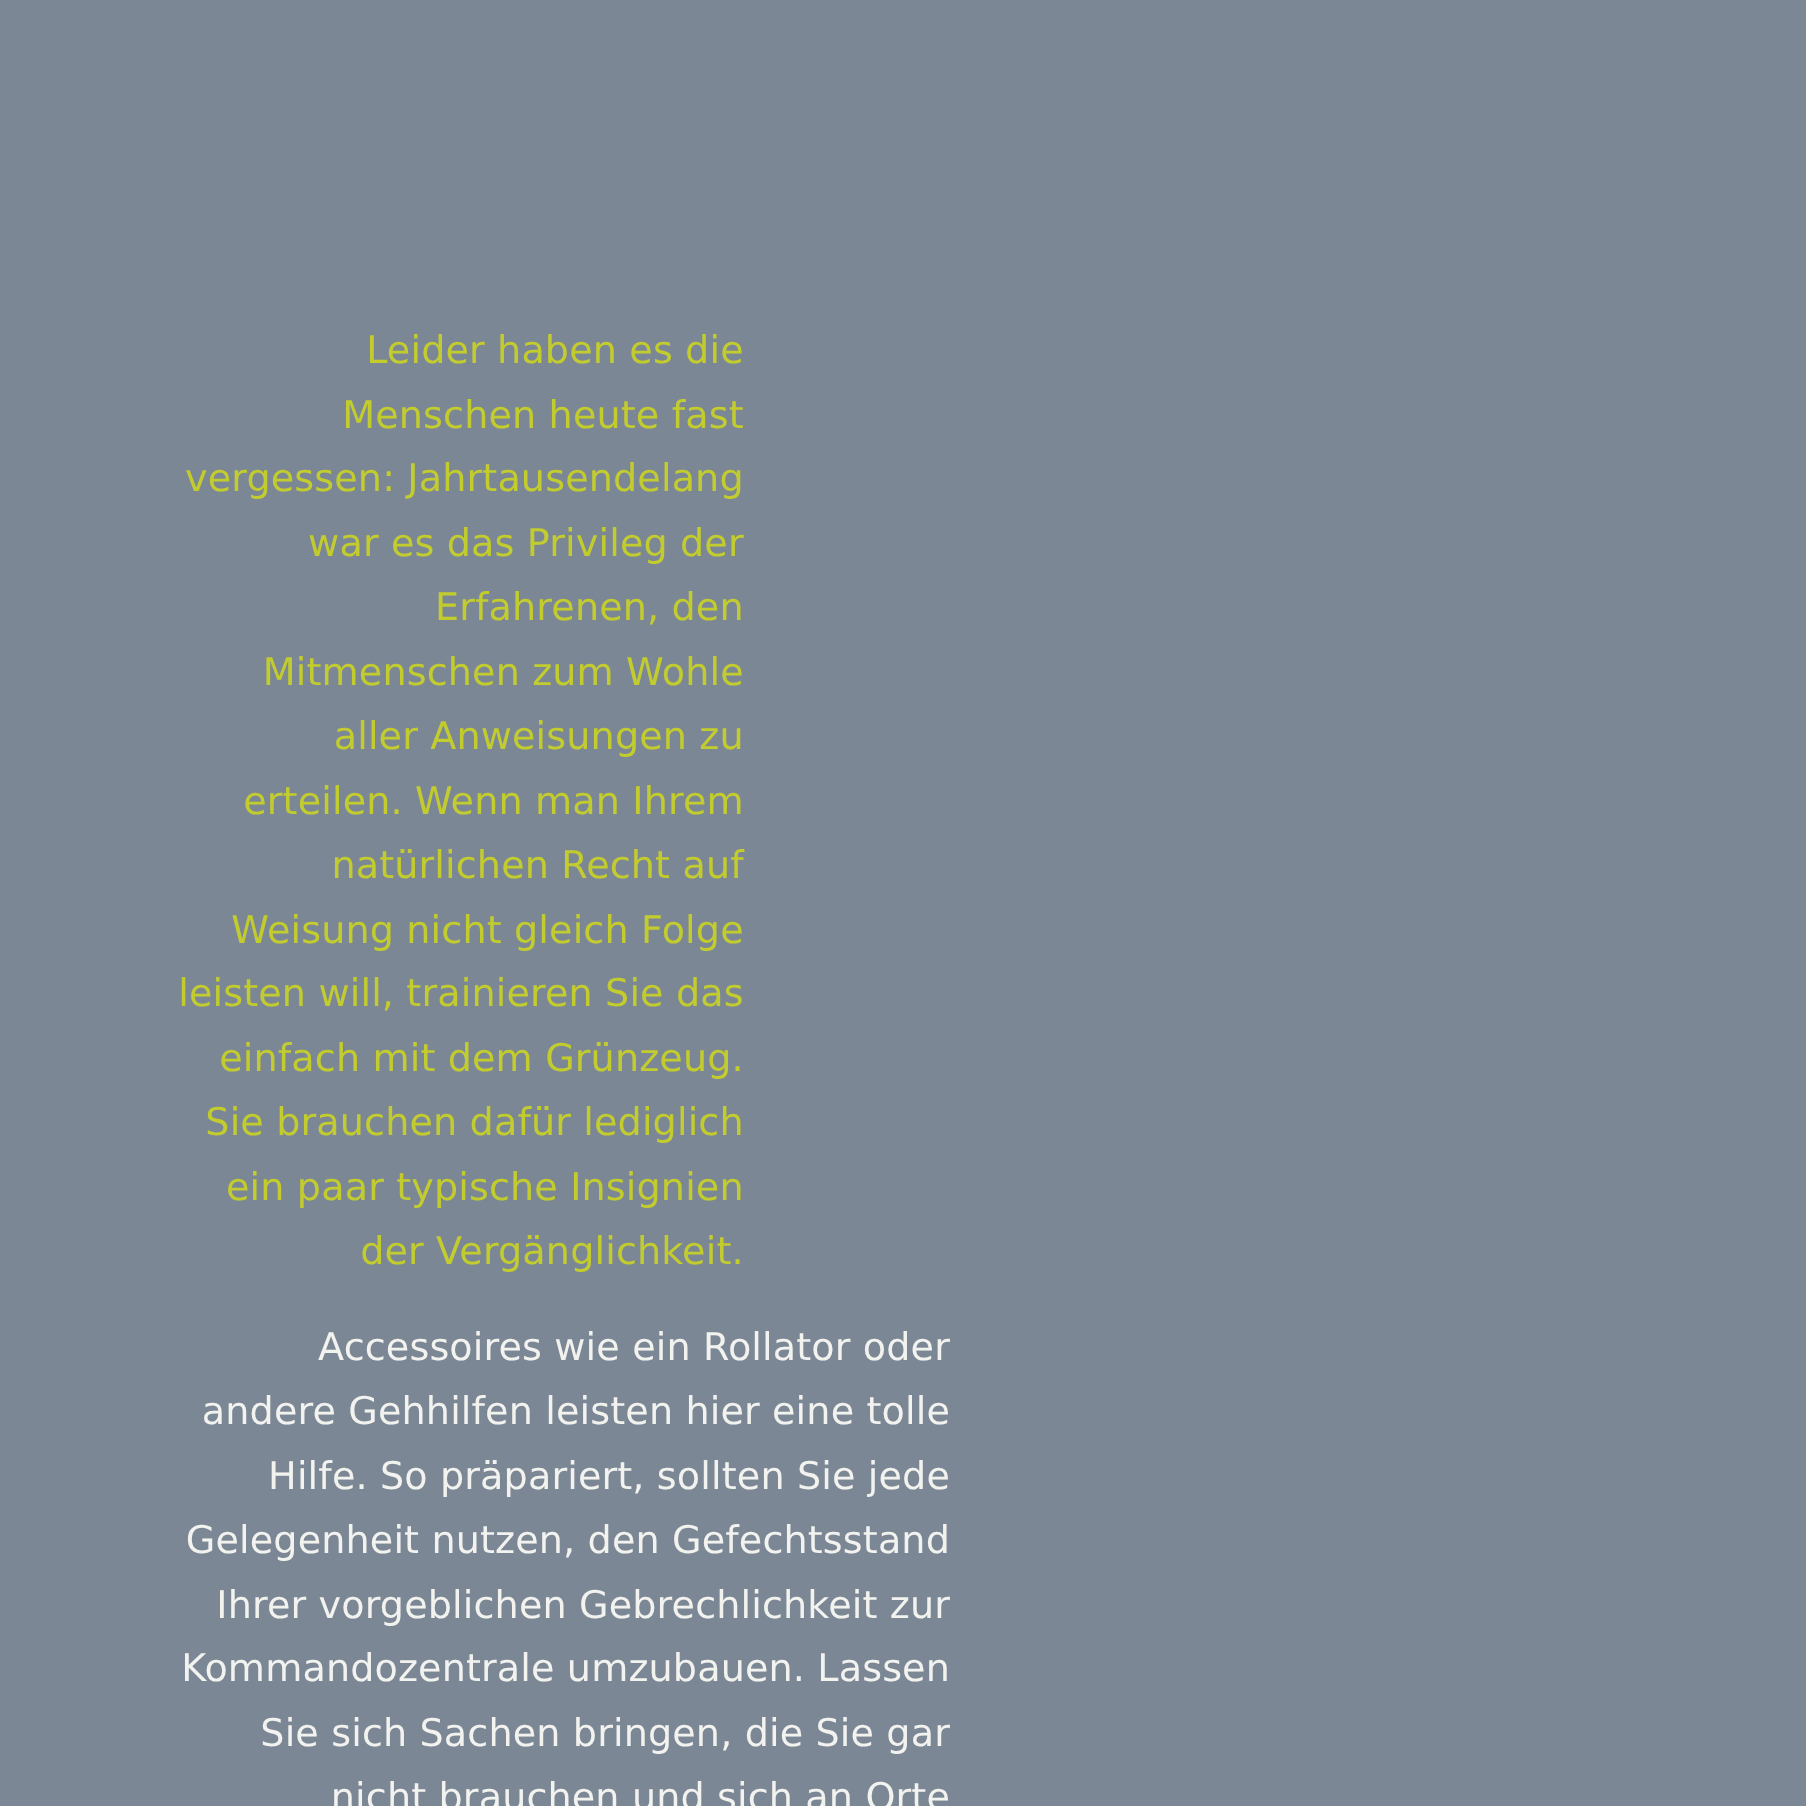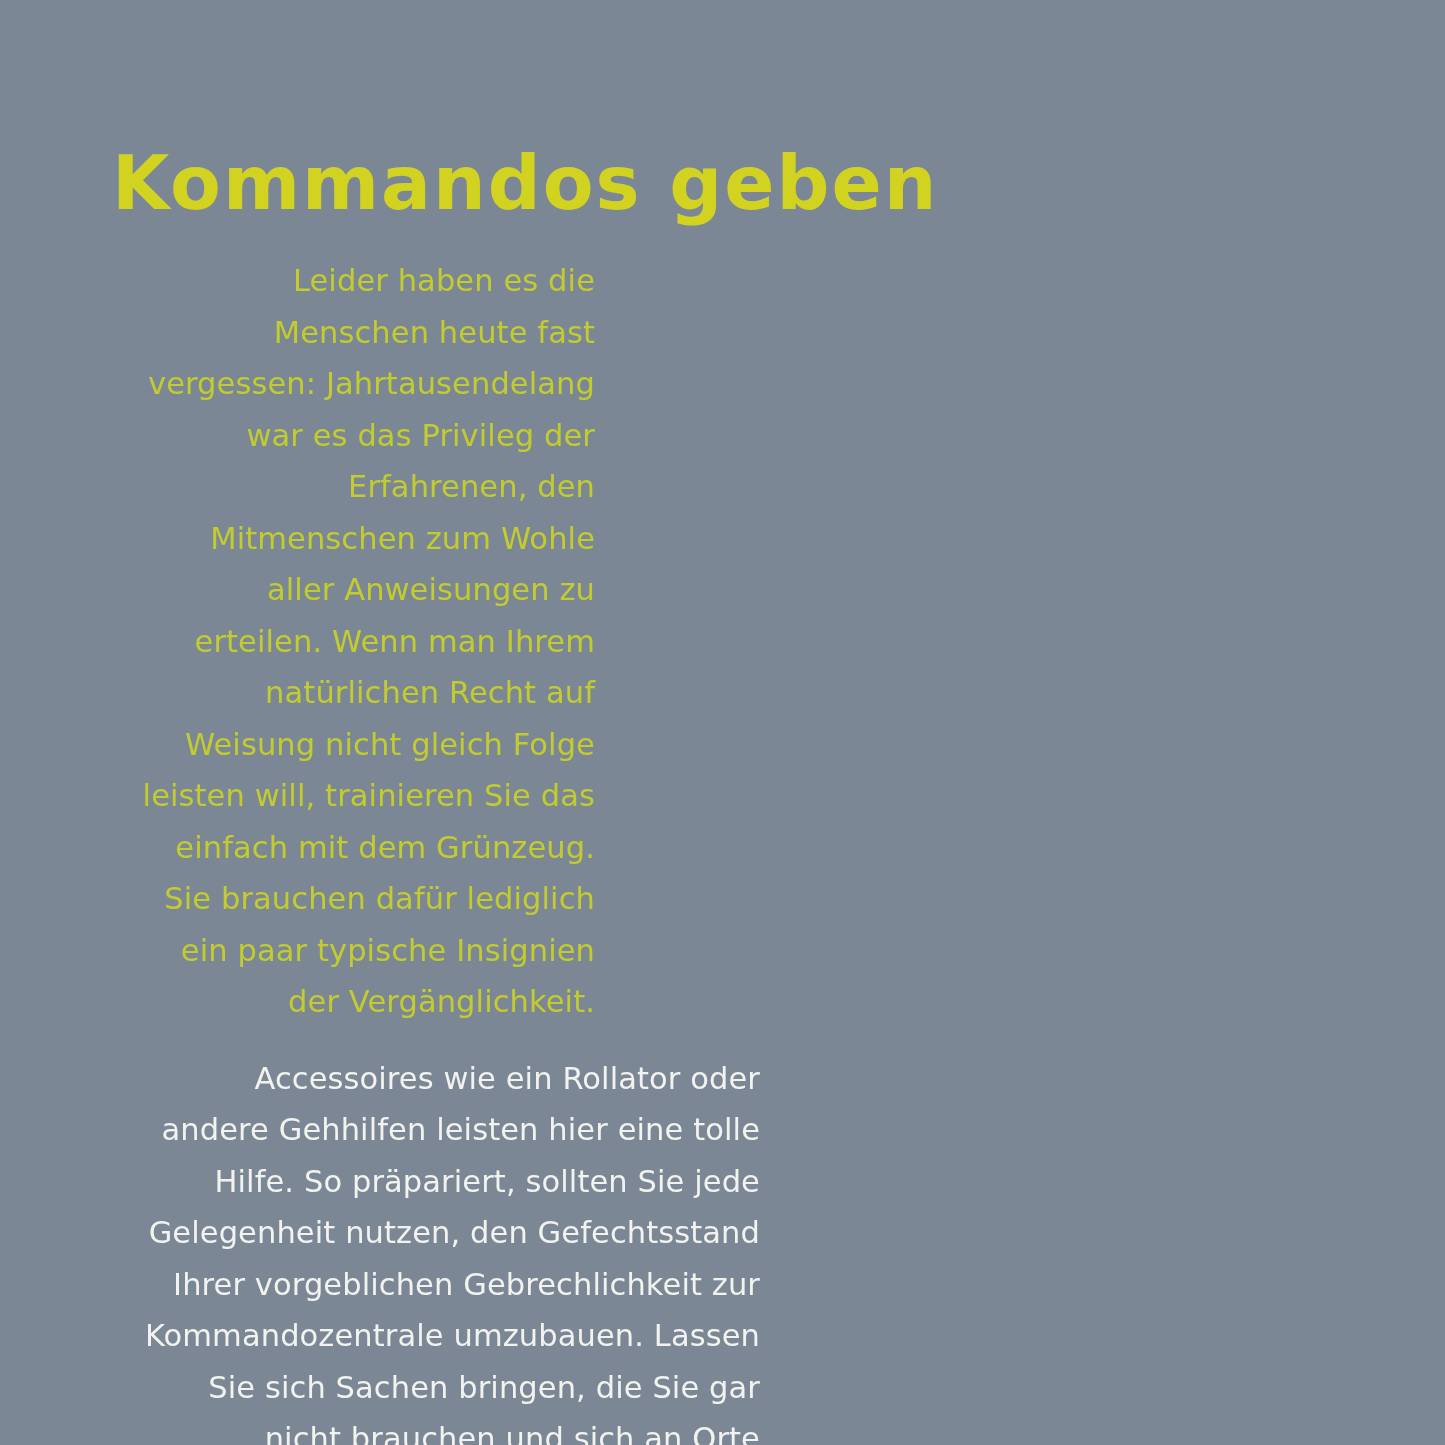--- a/index.html
+++ b/index.html
@@ -59,20 +59,19 @@
     font-weight: 400;
     letter-spacing: 0.1px;
     hyphens: manual;
   }
 </style>
 </head>
 <body>
 
 <div class="page">
 
-  <h1 class="title">Kommandos geben</h1>
 
   <div class="columns">
     <div class="col-left">Leider haben es die Menschen heute fast vergessen: Jahrtausendelang war es das Privileg der Erfahrenen, den Mitmenschen zum Wohle aller Anweisungen zu erteilen. Wenn man Ihrem natürlichen Recht auf Weisung nicht gleich Folge leisten will, trainieren Sie das einfach mit dem Grünzeug. Sie brauchen dafür lediglich ein paar typische Insignien der Vergänglichkeit.</div>
     <div class="col-right">Accessoires wie ein Rollator oder andere Gehhilfen leisten hier eine tolle Hilfe. So präpariert, sollten Sie jede Gelegenheit nutzen, den Gefechtsstand Ihrer vorgeblichen Gebrechlichkeit zur Kommandozentrale umzubauen. Lassen Sie sich Sachen bringen, die Sie gar nicht brauchen und sich an Orte kutschieren, die Sie dann sofort wieder verlassen wollen. Geben Sie Ihren störrischen Erbfolgern reichlich Gelegenheit, unter Ihren Launen zu leiden. Sie werden sehen, nach einer gewissen Zeit werden Ihre Nachkommen gerne stundenlang mit Ihnen am Kaffeetisch sitzen um sich an Ihren Weisheiten zu laben. Wer nicht hören will, muss fühlen.</div>
   </div>
 
 </div>
 
 </body></html>

